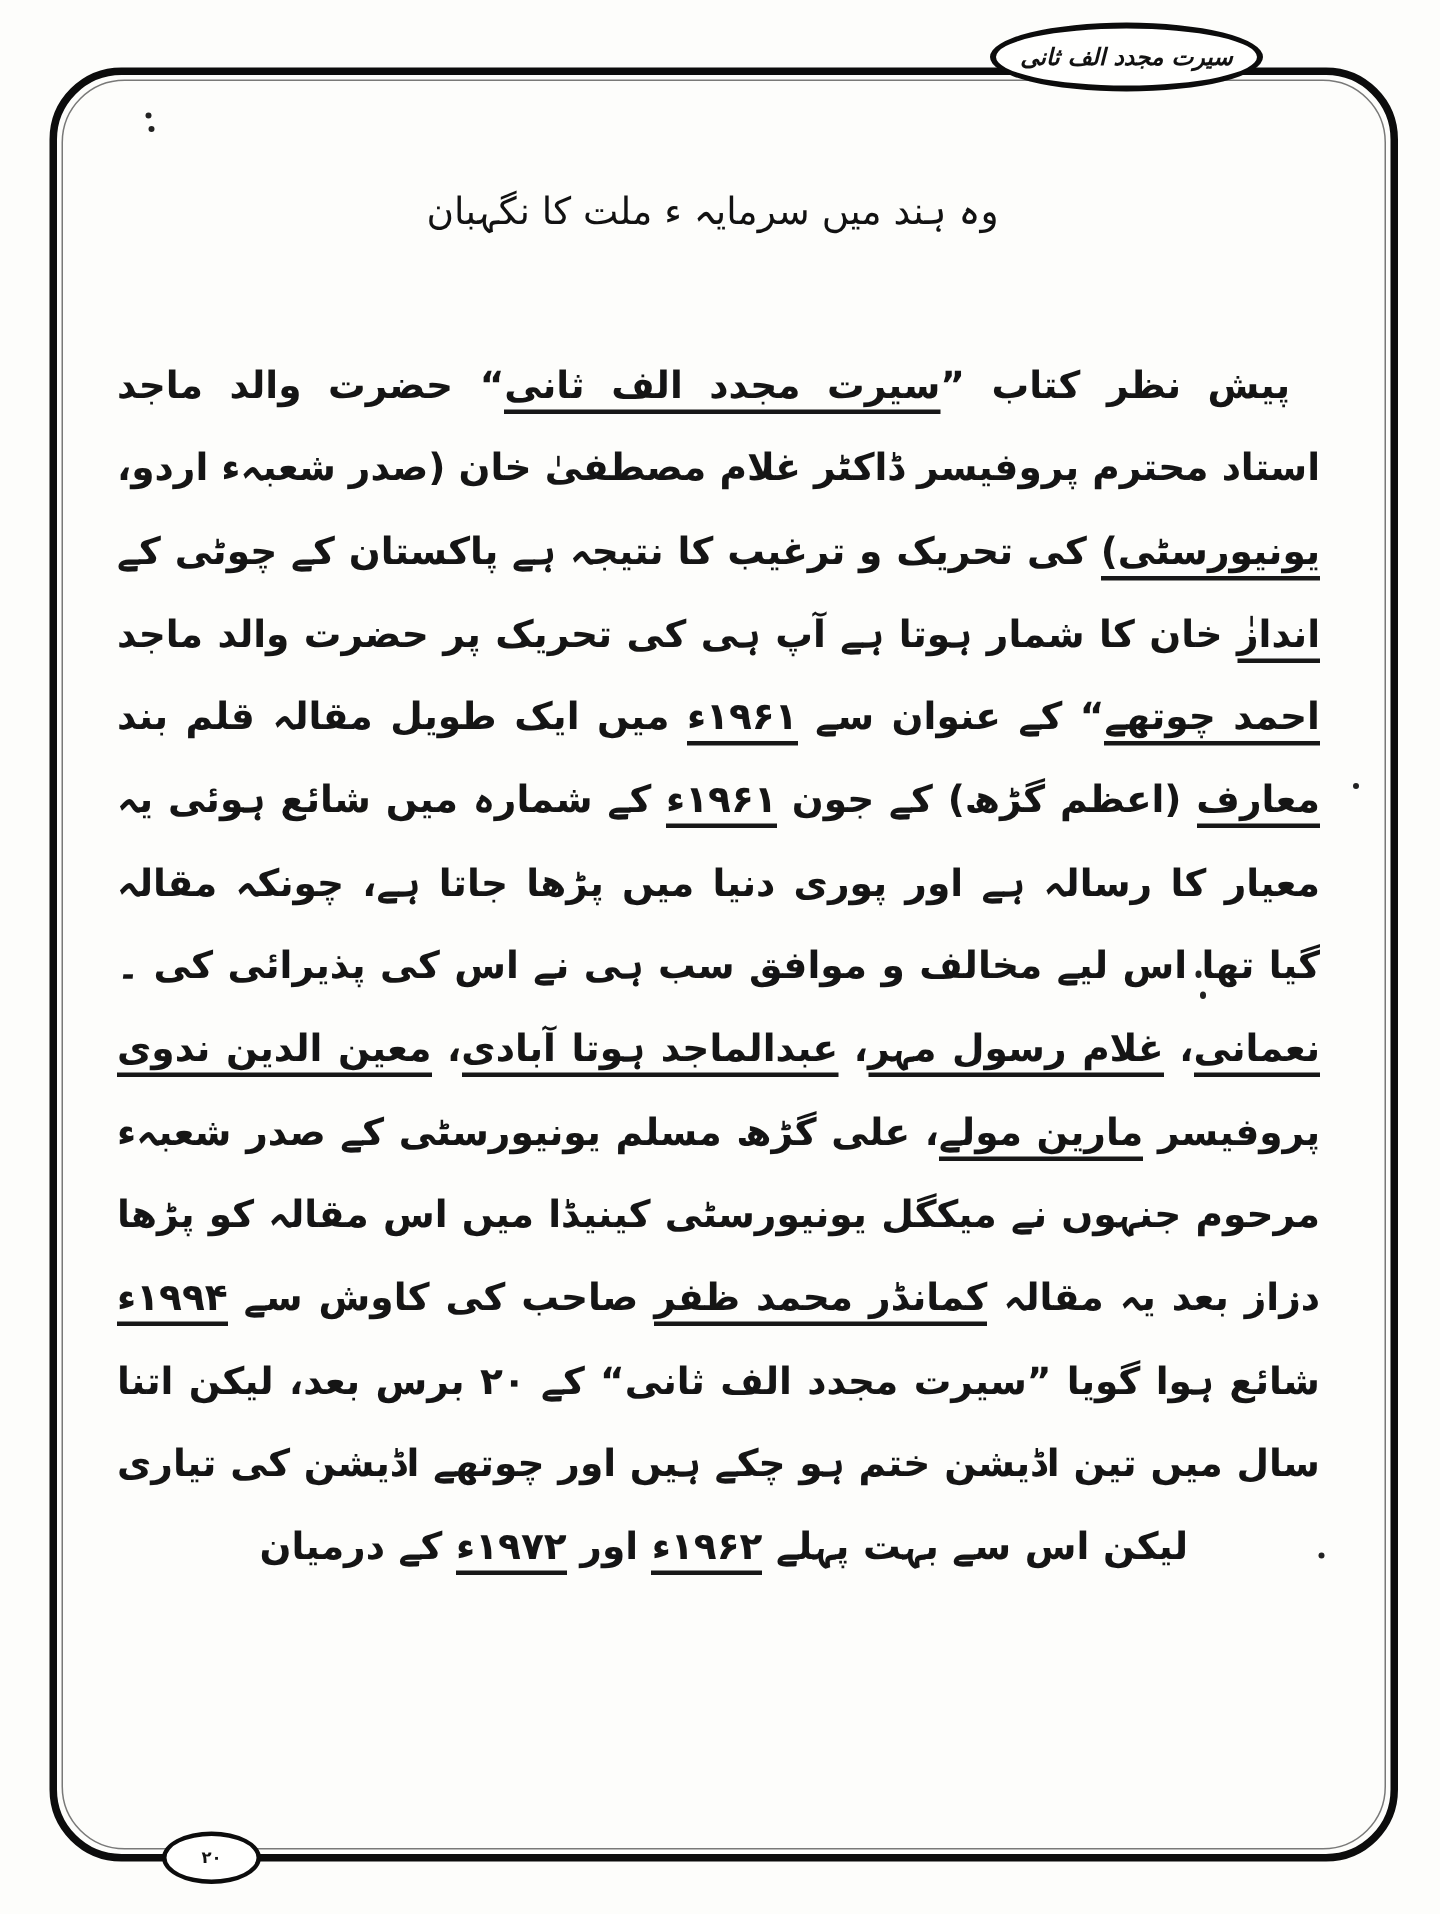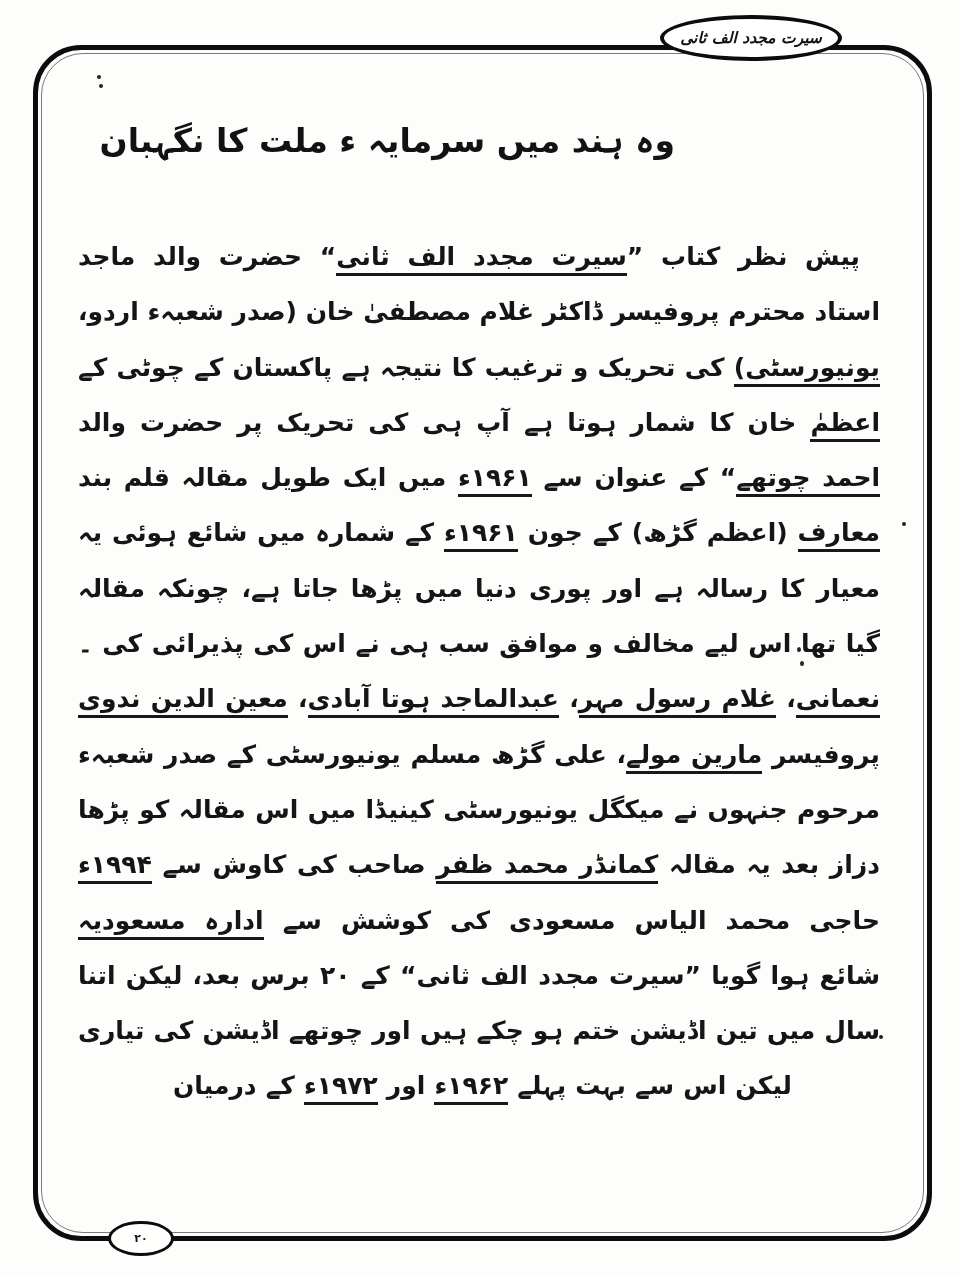--- a/index.html
+++ b/index.html
@@ -33,22 +33,22 @@
     font-size:15.5px;font-weight:bold;font-style:italic;
     letter-spacing:-.5px;white-space:nowrap;
   }
   .cartouche.pagenum{
     left:108px;top:1221px;width:66px;height:35px;
     border-width:3.5px;font-size:11px;font-weight:bold;
   }
   
   .poem{
     position:absolute;left:275px;top:112px;width:400px;
-    direction:rtl;
-    font-size:33px;font-weight:bold;line-height:57px;
+    direction:rtl;text-align:center;
+    font-size:25px;font-weight:normal;line-height:57px;
     white-space:nowrap;
   }
   .poem .v2{transform:translateX(14px);} 
   
   .body-text{
     position:absolute;left:78px;top:229px;width:802px;
     direction:rtl;font-size:25px;font-weight:bold;color:#151515;
   }
   .bline{
     height:55.3px;line-height:55.3px;overflow:hidden;
@@ -75,30 +75,29 @@
   </div>
 
   <div class="poem">
     <div class="v1">وہ ہند میں سرمایہ ء ملت کا نگہبان</div>
   </div>
 
   <div class="body-text">
     <div class="bline p-start"><span>پیش نظر کتاب ”</span><span class="u">سیرت مجدد الف ثانی</span><span>“ حضرت والد ماجد مدظلہ العالی کے</span></div>
     <div class="bline"><span>استاد محترم پروفیسر ڈاکٹر غلام مصطفیٰ خان (صدر شعبہء اردو، پروفیسر ایمرٹس، </span></div>
     <div class="bline"><span class="u">یونیورسٹی)</span><span> کی تحریک و ترغیب کا نتیجہ ہے پاکستان کے چوٹی کے محققین میں ڈاکٹر غلام</span></div>
-    <div class="bline"><span class="u">اعظمٰ</span><span> خان کا شمار ہوتا ہے آپ ہی کی تحریک پر حضرت والد ماجد نے ”</span></div>
+    <div class="bline"><span class="u">اندازٰ</span><span> خان کا شمار ہوتا ہے آپ ہی کی تحریک پر حضرت والد ماجد نے ”</span></div>
     <div class="bline"><span class="u">احمد چوتھے</span><span>“ کے عنوان سے </span><span class="u">۱۹۶۱ء</span><span> میں ایک طویل مقالہ قلم بند کیا جس کی </span></div>
     <div class="bline"><span class="u">معارف</span><span> (اعظم گڑھ) کے جون </span><span class="u">۱۹۶۱ء</span><span> کے شمارہ میں شائع ہوئی یہ رسالہ </span></div>
     <div class="bline"><span>معیار کا رسالہ ہے اور پوری دنیا میں پڑھا جاتا ہے، چونکہ مقالہ جدید تحقیقی انداز سے لکھا</span></div>
     <div class="bline"><span>گیا تھا اس لیے مخالف و موافق سب ہی نے اس کی پذیرائی کی ۔ مثلاً </span></div>
     <div class="bline"><span class="u">نعمانی</span><span>، </span><span class="u">غلام رسول مہر</span><span>، </span><span class="u">عبدالماجد ہوتا آبادی</span><span>، </span><span class="u">معین الدین ندوی</span></div>
     <div class="bline"><span>پروفیسر </span><span class="u">مارین مولے</span><span>، علی گڑھ مسلم یونیورسٹی کے صدر شعبہء عربی اور ڈین ڈاکٹر رضوان اللہ</span></div>
     <div class="bline"><span>مرحوم جنہوں نے میکگل یونیورسٹی کینیڈا میں اس مقالہ کو پڑھا تھا۔ بہرحال یہ مقالہ نو</span></div>
     <div class="bline"><span>دراز بعد یہ مقالہ </span><span class="u">کمانڈر محمد ظفر</span><span> صاحب کی کاوش سے </span><span class="u">۱۹۹۴ء</span></div>
-    <div class="bline"><span>حاجی محمد الیاس مسعودی کی کوشش سے </span><span class="u">ادارہ مسعودیہ</span></div>
     <div class="bline"><span>شائع ہوا گویا ”سیرت مجدد الف ثانی“ کے ۲۰ برس بعد، لیکن اتنا مقبول ہوا کہ ۸، ۹</span></div>
     <div class="bline p-end"><span>سال میں تین اڈیشن ختم ہو چکے ہیں اور چوتھے اڈیشن کی تیاری ہے ۔</span></div>
     <div class="bline orphan"><span>لیکن اس سے بہت پہلے </span><span class="u">۱۹۶۲ء</span><span> اور </span><span class="u">۱۹۷۲ء</span><span> کے درمیان اس مقالے میں</span></div>
   </div>
 
   <div class="cartouche pagenum">
     <span>۲۰</span>
   </div>
 
   <div class="speck" style="left:97px;top:75px;width:4px;height:4px;"></div>

